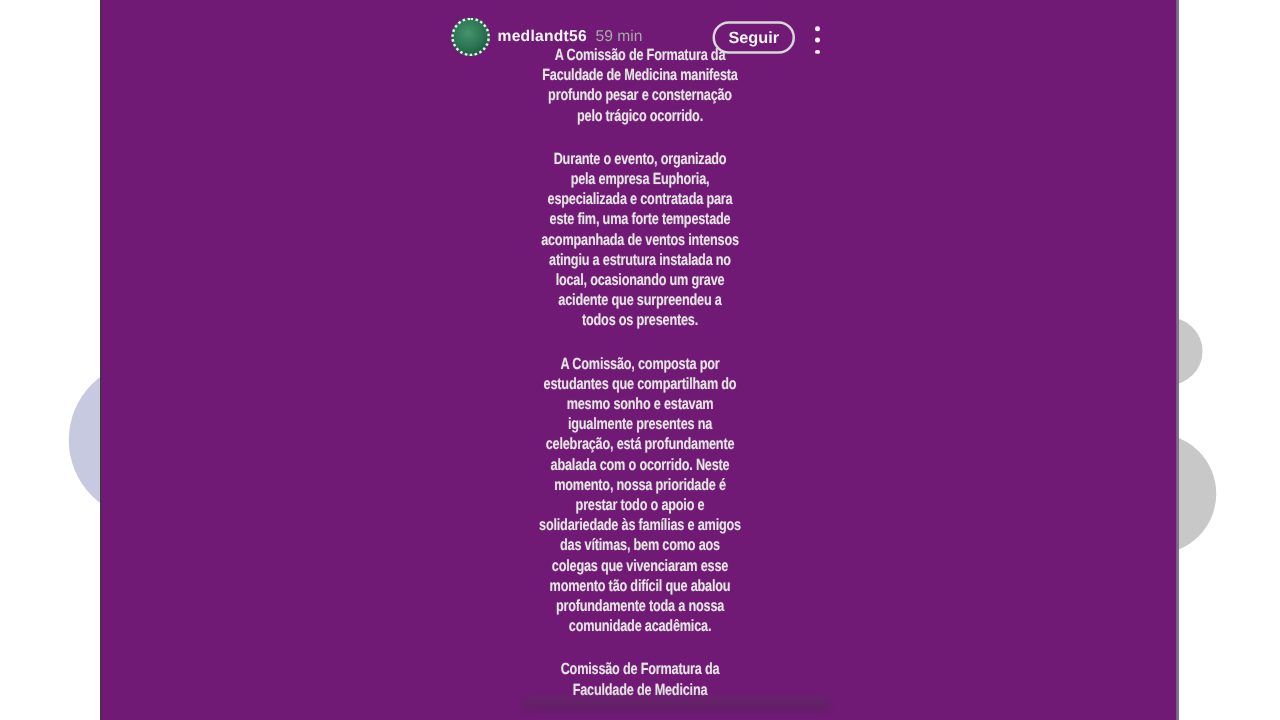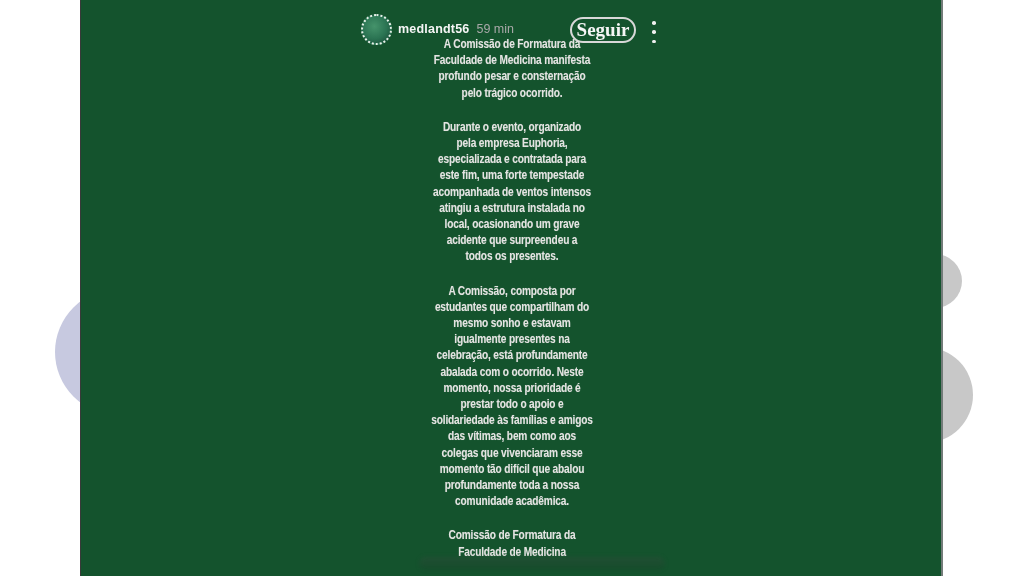--- a/index.html
+++ b/index.html
@@ -29,22 +29,22 @@
     background: radial-gradient(circle at 42% 38%, #45936b 0%, #2a7352 55%, #174632 100%);
     cursor: pointer;
   }
   .userline { position: absolute; left: 317px; top: 22px; font-size: 12.5px; white-space: nowrap; }
   .username { font-weight: 700; color: #f5f5f5; letter-spacing: 0.2px; cursor: pointer; }
   .timestamp { font-weight: 400; color: #a8a8a8; margin-left: 7px; }
 
   .follow-btn {
     position: absolute; left: 489px; top: 17px; width: 66px; height: 26px;
     border: 2px solid #d8d8d8; border-radius: 14px; background: transparent;
-    color: #f5f5f5; font-weight: 700; font-size: 19px; text-align: center;
-    line-height: 22px; cursor: pointer; font-family: Liberation Serif, serif;
+    color: #f5f5f5; font-weight: 700; font-size: 13px; text-align: center;
+    line-height: 22px; cursor: pointer; font-family: Liberation Sans, sans-serif;
   }
 
   .kebab { position: absolute; left: 566px; top: 21px; width: 14px; height: 22px;
     display: flex; flex-direction: column; align-items: center; justify-content: space-between;
     cursor: pointer; }
   .kebab i { width: 3.5px; height: 3.5px; border-radius: 50%; background: #f0f0f0; }
 
   
   .text-col {
     position: absolute; left: 431px; top: 36px; width: 320px; margin-left: -160px;
@@ -67,21 +67,21 @@
 </style>
 </head>
 <body>
 
 <div class="page">
 
   <div class="decor decor-left" style="background: rgb(199, 201, 224);"></div>
   <div class="decor decor-rt" style="background: rgb(200, 200, 200);"></div>
   <div class="decor decor-rb" style="background: rgb(200, 200, 200);"></div>
 
-  <div class="panel" style="background: #14532d;">
+  <div class="panel" style="background: #701a75;">
 
     <div class="avatar"></div>
 
     <div class="userline">
       <span class="username">medlandt56</span><span class="timestamp">59 min</span>
     </div>
 
     <button class="follow-btn">Seguir</button>
 
     <div class="kebab">

